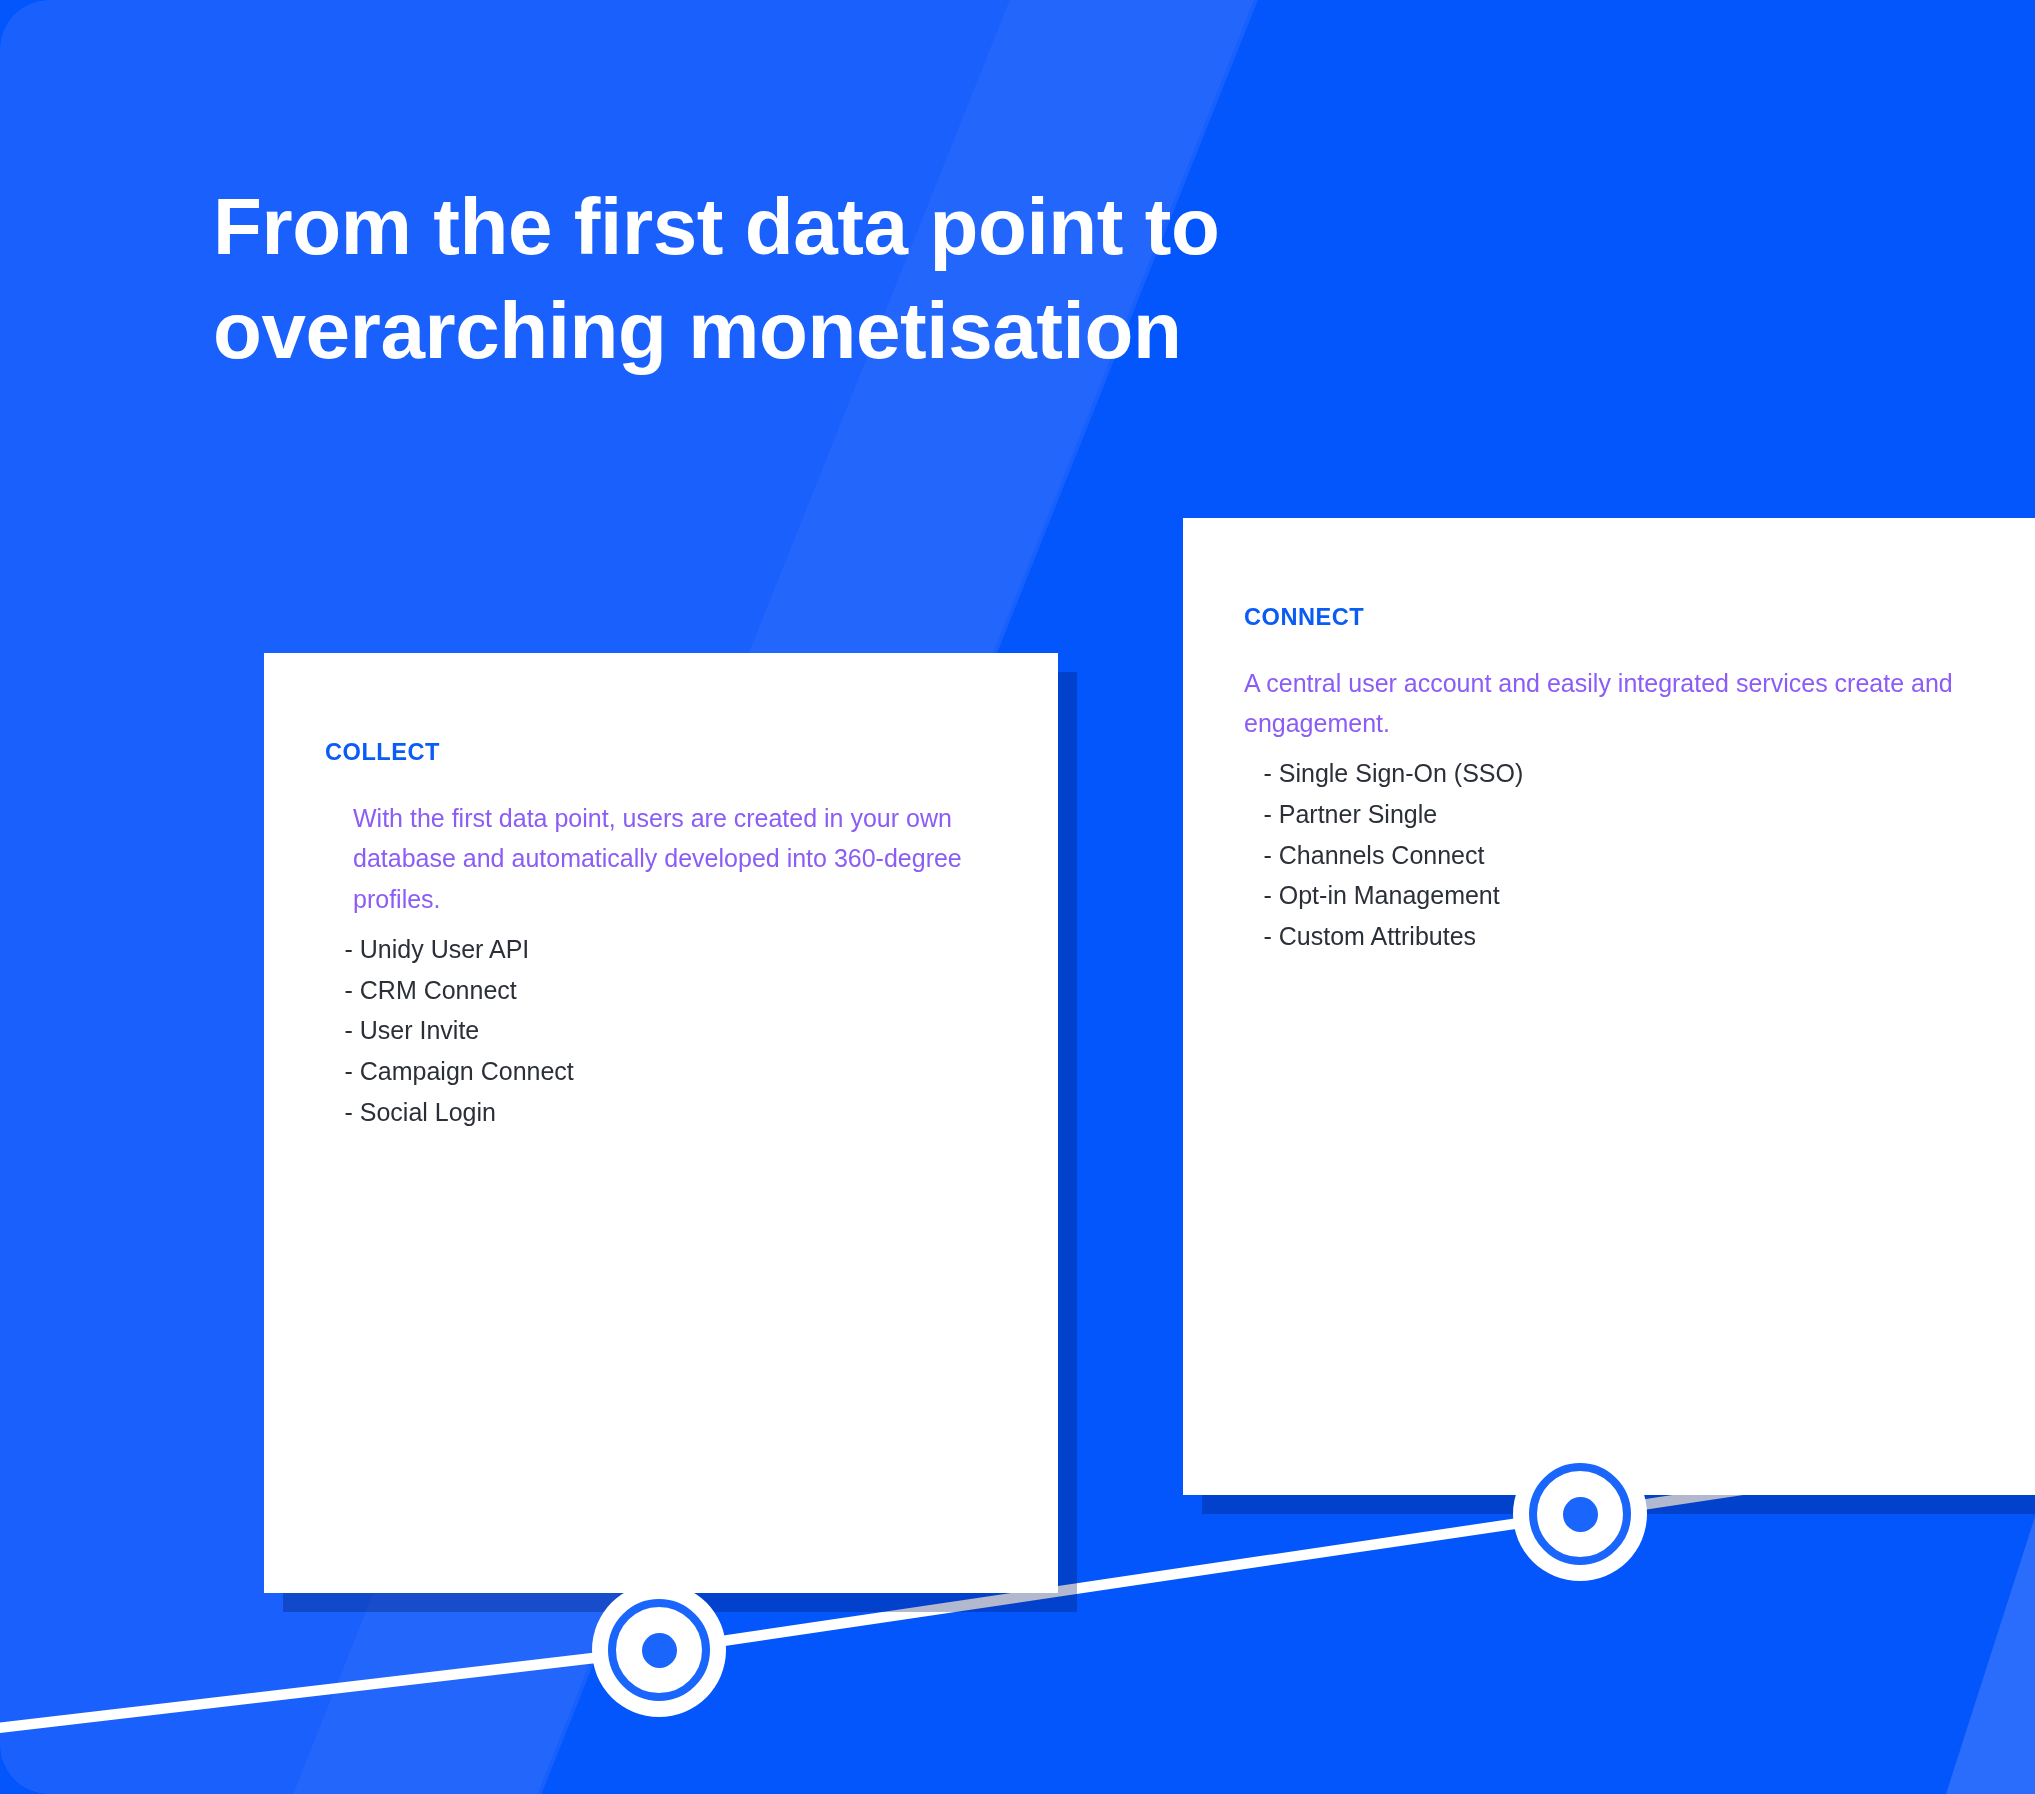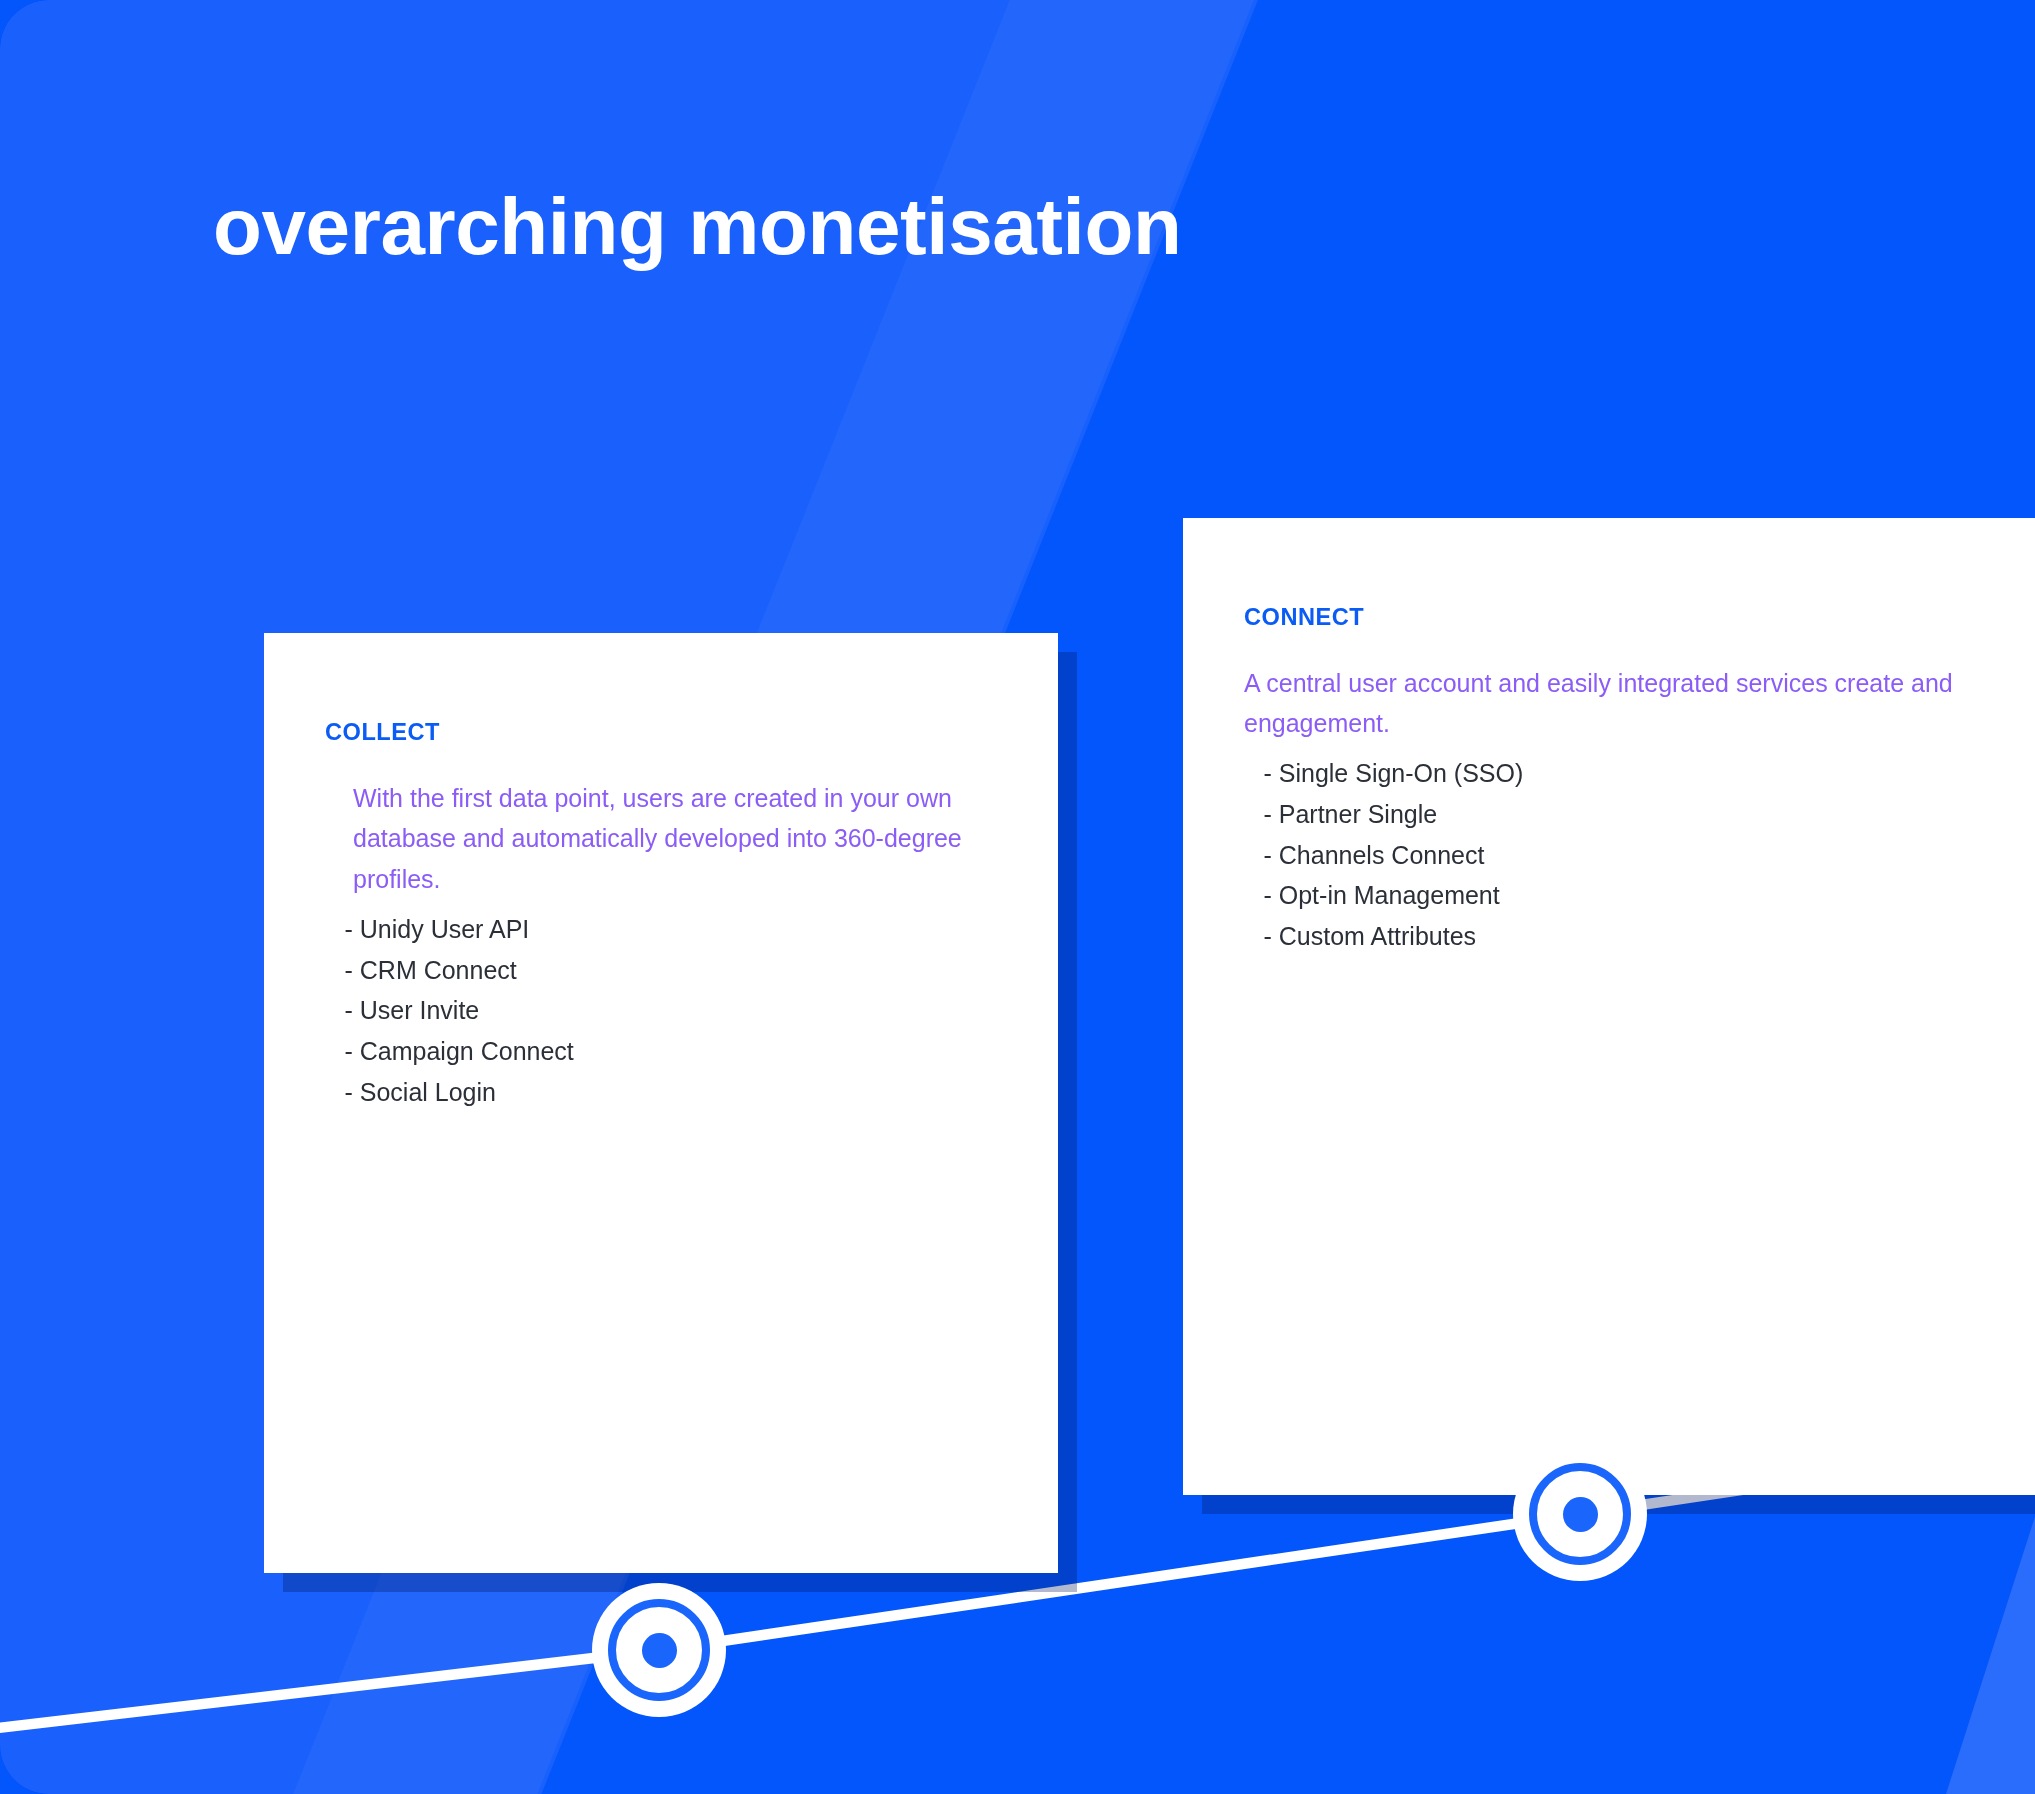--- a/index.html
+++ b/index.html
@@ -64,21 +64,21 @@
   .card-list{ list-style:none; margin:0; padding:0; }
   .card-list li{
     color:#2b2f38;
     font-size:25px;
     line-height:1.63;
     font-weight:400;
     white-space:nowrap;
   }
 
   
-  #card-collect{ left:264px; top:633px; width:794px; height:940px; }
+  #card-collect{ left:264px; top:653px; width:794px; height:940px; }
   #card-collect .pad{ padding:88px 49px 0 61px; }
   #card-collect .card-body{ margin-top:33px;margin-left:28px; }
   #card-collect .card-list{ margin-top:9px; padding-left:19.5px; }
 
   
   #card-connect{ left:1183px; top:518px; width:892px; height:977px; }
   #card-connect .pad{ padding:88px 49px 0 61px; }
   #card-connect .card-body{ margin-top:33px; }
   #card-connect .card-list{ margin-top:9px; padding-left:19.5px; }
 
@@ -124,20 +124,21 @@
         <polygon points="2480,0 3090,0 1330,4408 720,4408" fill="#2a6cfc" opacity="0.55"></polygon>
 
         <path d="M7880,1980 C6600,2180 5540,2760 5020,3660 L4780,4408 L7880,4408 Z" fill="#2a6cfc"></path>
 
         <path d="M7880,2460 C6880,2620 6000,3120 5520,3900 L5320,4408 L7880,4408 Z" fill="#3a78fd" opacity="0.45"></path>
       </g>
     </svg>
   </div>
 
   <h1 id="headline">
+    <span class="ln">From the first data point to</span>
     <span class="ln">overarching monetisation</span>
   </h1>
 
   <svg id="connector" viewBox="0 0 7880 4408" preserveAspectRatio="none">
     <polyline points="-40,4250 1620,4055 3883,3720 6127,3385 7200,3225" fill="none" stroke="#ffffff" stroke-width="26"></polyline>
     <polygon points="7150,3160 7480,3242 7150,3324 7190,3242" fill="#ffffff"></polygon>
   </svg>
 
   <section class="card" id="card-collect">
     <div class="pad">

